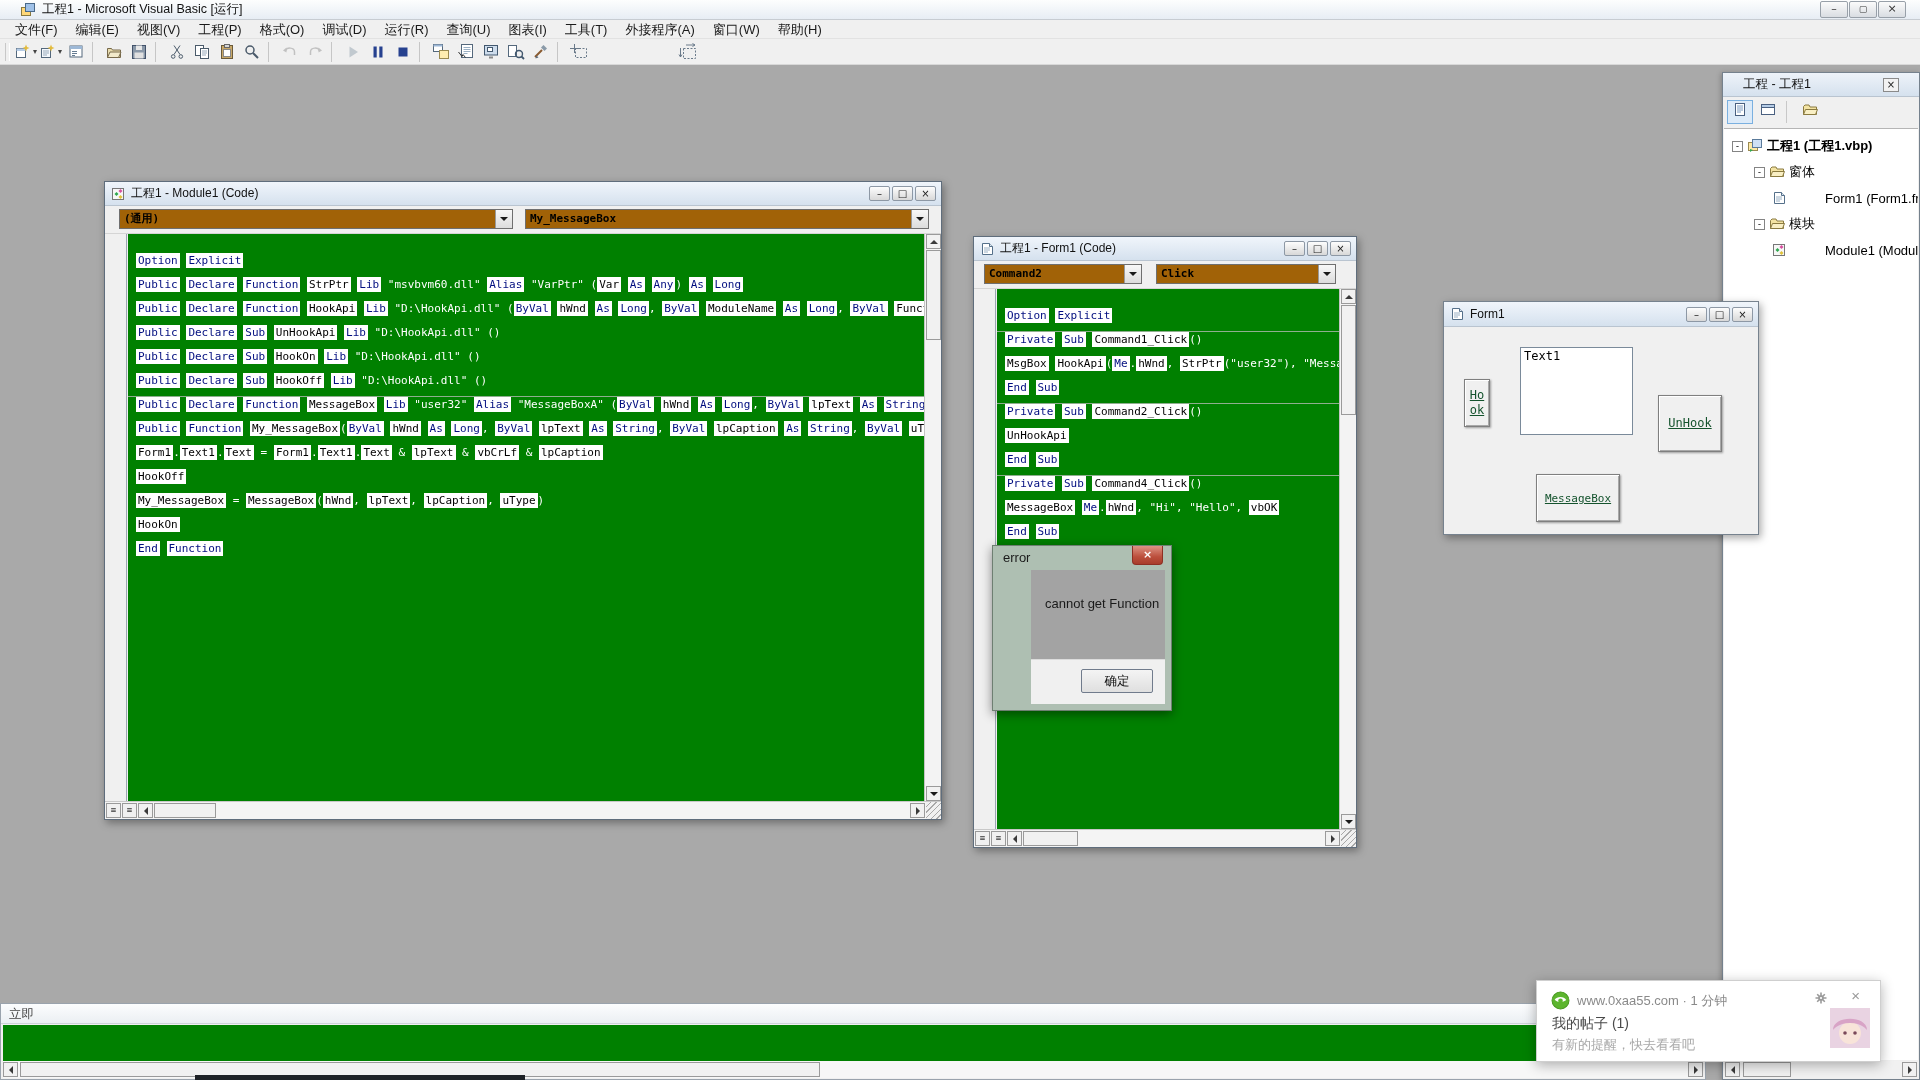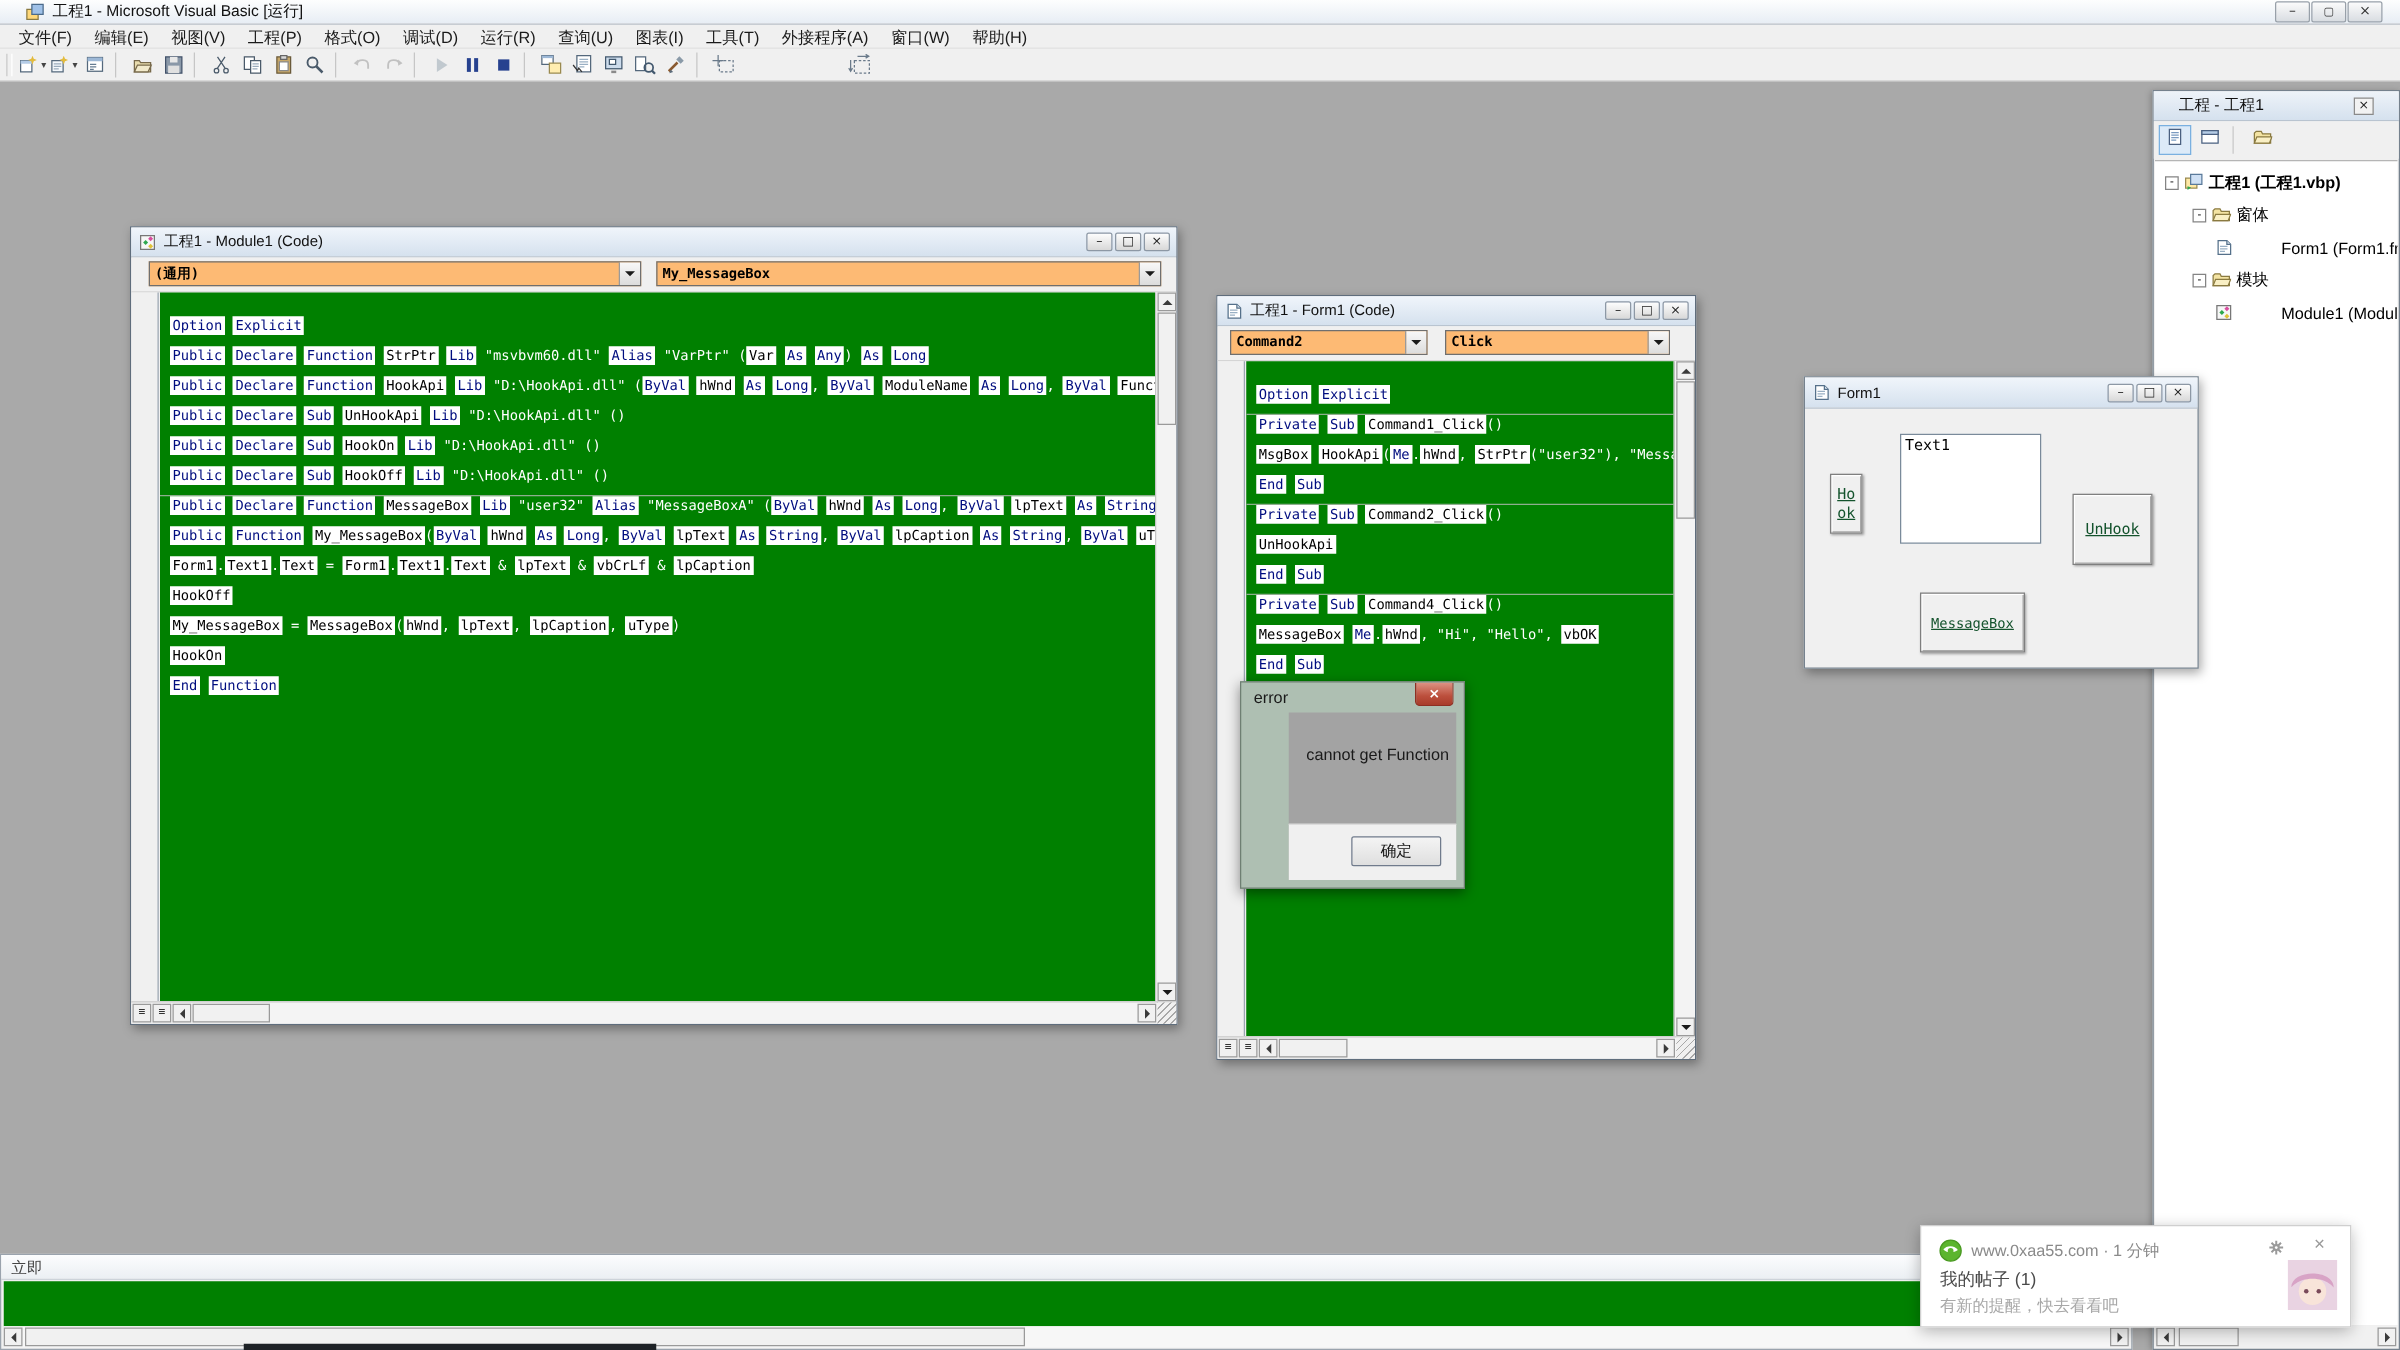--- a/index.html
+++ b/index.html
@@ -42,21 +42,21 @@
     border-bottom:1px solid #b9c4d0; display:flex; align-items:center; padding:0 5px; }
   .cwin-title-text { font-size:12px; color:#111; margin-left:5px; flex:1;
     white-space:nowrap; overflow:hidden; }
   .winbtns { display:flex; gap:2px; }
   .winbtn { width:21px; height:15px; background:linear-gradient(#fdfdfd,#d8d8d8);
     border:1px solid #8d98a5; border-radius:2px; text-align:center;
     font:10px/13px "DejaVu Sans",sans-serif; color:#222; }
   .winbtn.min::before{content:"–";} .winbtn.res::before{content:"□";} .winbtn.cls::before{content:"×";}
 
   .combo-bar { position:relative; height:28px; background:#f0f0f0; border-bottom:1px solid #d5d5d5; }
-  .combo { position:absolute; top:3px; height:20px; background:#fdba74; border:1px solid #6f6f6f; display:flex; }
+  .combo { position:absolute; top:3px; height:20px; background:#a16207; border:1px solid #6f6f6f; display:flex; }
   .combo-text { flex:1; font:bold 11px/18px "DejaVu Sans Mono","Liberation Mono",monospace;
     padding:0 4px; white-space:nowrap; overflow:hidden; color:#000; }
   .combo-btn { width:17px; background:linear-gradient(#f8f8f8,#dcdcdc); border-left:1px solid #9a9a9a;
     display:flex; align-items:center; justify-content:center; }
   .tri-down { width:0; height:0; border-left:4px solid transparent; border-right:4px solid transparent;
     border-top:4px solid #1a1a1a; }
   .tri-up { width:0; height:0; border-left:4px solid transparent; border-right:4px solid transparent;
     border-bottom:4px solid #3a3a3a; }
   .tri-left { width:0; height:0; border-top:4px solid transparent; border-bottom:4px solid transparent;
     border-right:4px solid #3a3a3a; }

